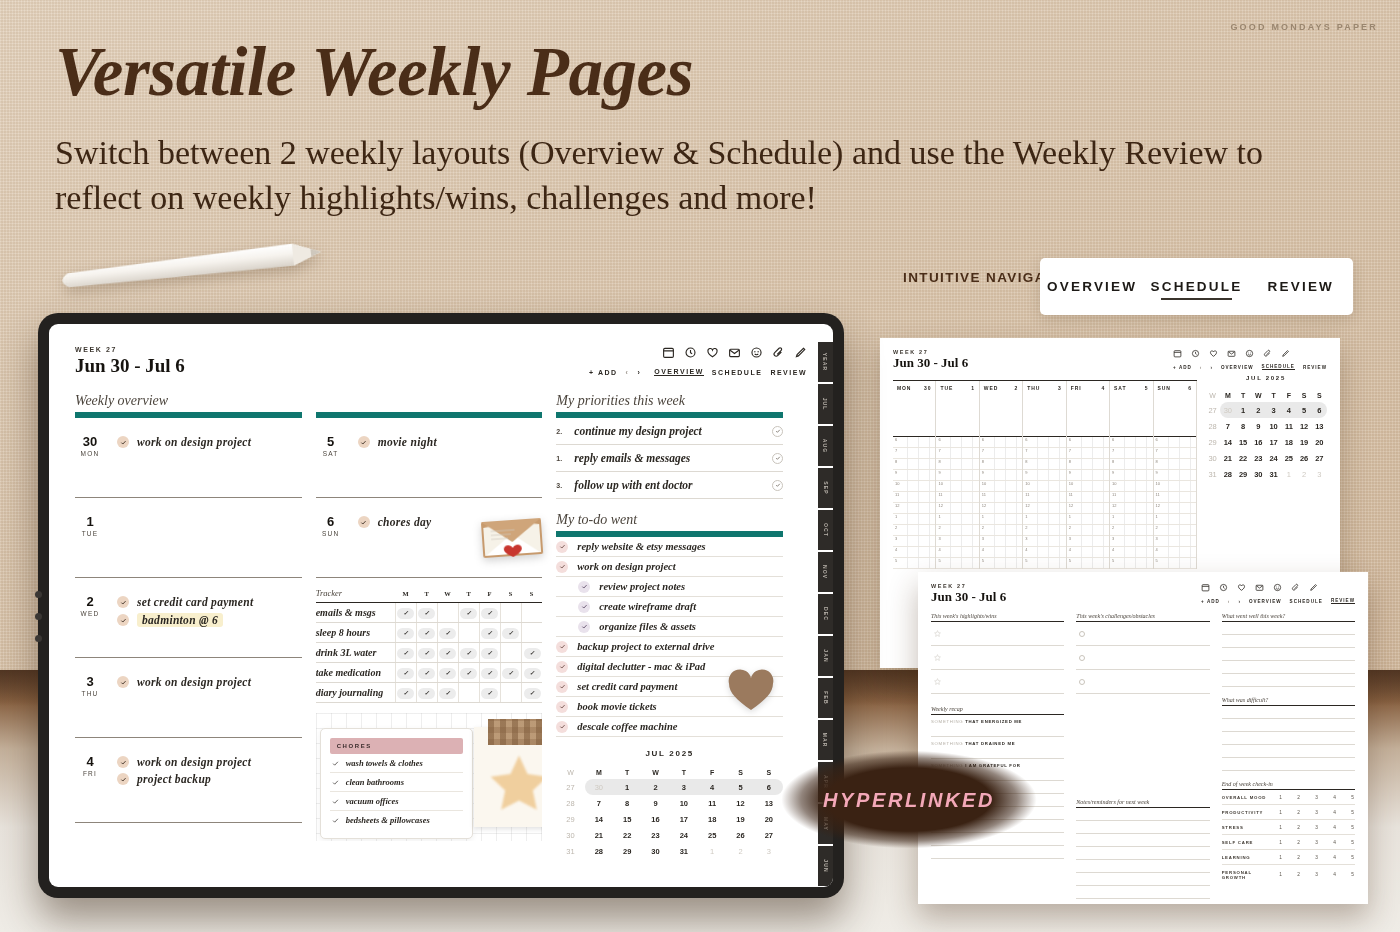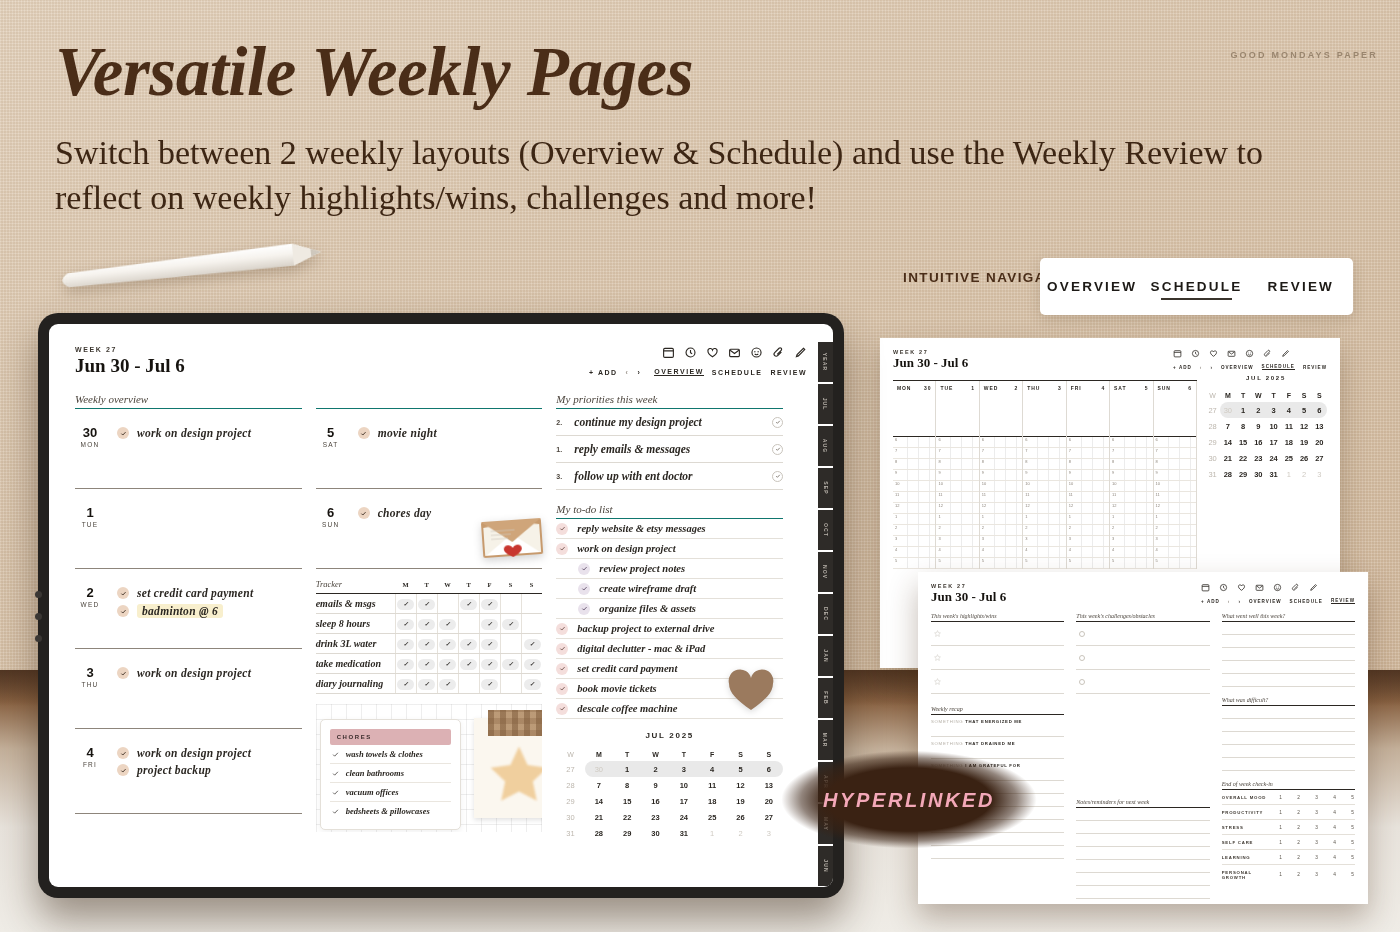--- a/index.html
+++ b/index.html
@@ -20,21 +20,21 @@
     background:linear-gradient(180deg,#6b4a33 0%, #8a6343 12%, #c4b09a 30%, #e8e3dc 60%, #efece6 100%);
   }
   .floor:after{
     content:""; position:absolute; left:0; right:0; top:0; height:36px;
     background:linear-gradient(180deg,rgba(60,38,22,.55),rgba(60,38,22,0));
   }
 
   
   .watermark{
     position:absolute; right:22px; top:22px; font-size:9px; letter-spacing:2.2px;
-    color:#9c8straight; color:#9b8straight; color:#9a866f; font-weight:600;margin-top:28px;
+    color:#9c8straight; color:#9b8straight; color:#9a866f; font-weight:600;
   }
   h1.title{
     position:absolute; left:55px; top:33px;
     font-family:"Liberation Serif", serif; font-style:italic; font-weight:700;
     font-size:69px; color:#4a2d18; letter-spacing:-0.5px;
   }
   .subtitle{
     position:absolute; left:55px; top:130px; width:1240px;
     font-family:"Liberation Serif", serif; font-size:34px; line-height:1.33;
     color:#3d2614;
@@ -91,22 +91,22 @@
 
   .pg{ position:absolute; inset:0; padding:22px 26px 10px 26px; }
   .pg-head{ display:flex; justify-content:space-between; align-items:flex-start; }
   .pg .p-date{ font-size:19px; margin-top:2px; }
   .pg .icon-row{ justify-content:flex-end; }
   .pg .subnav{ font-size:7px; letter-spacing:1.5px; margin-top:9px; justify-content:flex-end; }
 
   .cols{ display:flex; gap:14px; margin-top:16px; }
   .col{ flex:1; }
   .sec-lab{
-    font-family:"Liberation Serif", serif; font-style:italic; font-size:11px;
-    color:#4b443c; padding-bottom:3px; border-bottom:1px solid #0f766e;
+    font-family:"Liberation Serif", serif; font-style:italic; font-size:14px;
+    color:#4b443c; padding-bottom:3px; border-bottom:6px solid #0f766e;
   }
   .day-row{
     display:flex; gap:12px; border-bottom:1px solid #8d857b;
     height:80px; padding-top:16px;
   }
   .day-num{ width:30px; text-align:center; flex:none; }
   .day-num .n{ font-size:13px; font-weight:700; color:#16130f; font-family:"Liberation Sans",sans-serif;}
   .day-num .d{ font-size:6.5px; letter-spacing:1.2px; color:#4b443c; margin-top:1px;}
   .evs{ flex:1; padding-top:2px; }
   .ev{ display:flex; align-items:center; gap:8px; margin-bottom:5px; }
@@ -139,21 +139,21 @@
   .tracker td.c{ text-align:center; border-left:1px solid #e6e2db; position:relative;}
   .tracker td.c span{
     display:inline-block; width:17px; height:11px; border-radius:6px;
     background:#ececec; line-height:11px; font-size:6px; color:#3a3734;
   }
   .tracker td.c span.off{ background:transparent; color:transparent; }
 
   
   .chores{
     margin-top:11px; background:#fff; border:1px solid #e4e0d9; border-radius:5px;
-    padding:9px; width:141px; box-shadow:0 2px 6px rgba(0,0,0,.06);
+    padding:9px; width:153px; box-shadow:0 2px 6px rgba(0,0,0,.06);
   }
   .chores .hdr{ background:#dcb1b4; padding:5px 7px; border-radius:2px;
     font-size:6px; letter-spacing:1.6px; font-weight:700; color:#3a2b2b; }
   .chores .ci{ display:flex; gap:7px; align-items:center; padding:4px 2px;
     border-bottom:1px solid #eae6df; }
   .chores .ci span.t{ font-family:"Liberation Serif",serif; font-style:italic;
     font-weight:600; font-size:8.5px; color:#2b2722; }
   .grid-bg{
     position:absolute; left:0; right:0; top:0; bottom:0;
     background-image:linear-gradient(rgba(150,150,150,.16) 1px, transparent 1px),
@@ -850,21 +850,21 @@
           <div class="pri-row">
             <span class="pri-n">3.</span>
             <span class="pri-t">follow up with ent doctor</span>
             <span class="circ">
                 <svg width="6" height="6" viewBox="0 0 10 10">
                   <path d="M2 5.2 4 7.2 8 3" stroke="#6a6258" stroke-width="1.3" fill="none"></path>
                 </svg>
               </span>
           </div>
 
-          <div class="sec-lab" style="margin-top:13px">My to-do list</div>
+          <div class="sec-lab" style="margin-top:13px">My to-do went</div>
           <div class="todo">
               <span class="chk">
                 <svg viewBox="0 0 10 10">
                   <path d="M2 5.2 4 7.2 8 3" stroke="#7a5b56" stroke-width="1.4" fill="none"></path>
                 </svg>
               </span>
               <span class="t">reply website &amp; etsy messages</span>
             </div>
           <div class="todo">
               <span class="chk">

